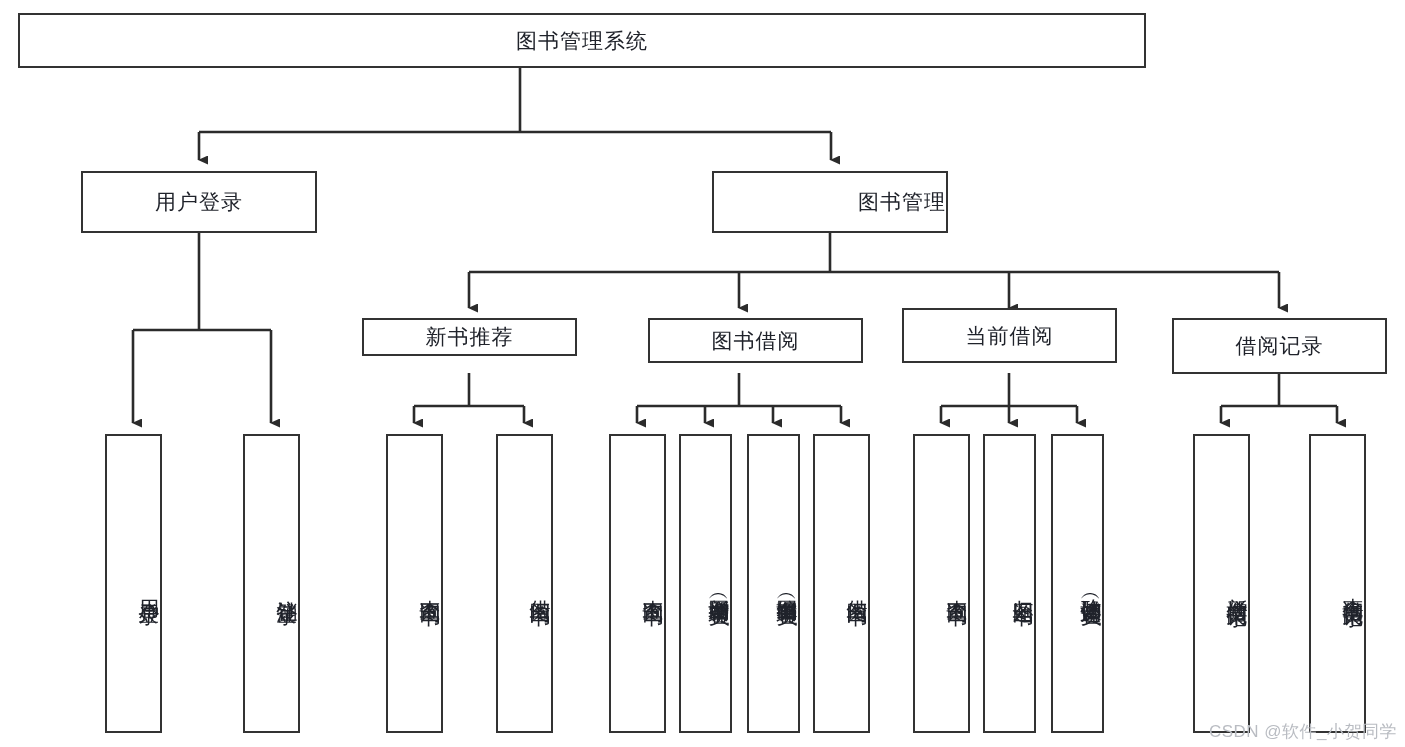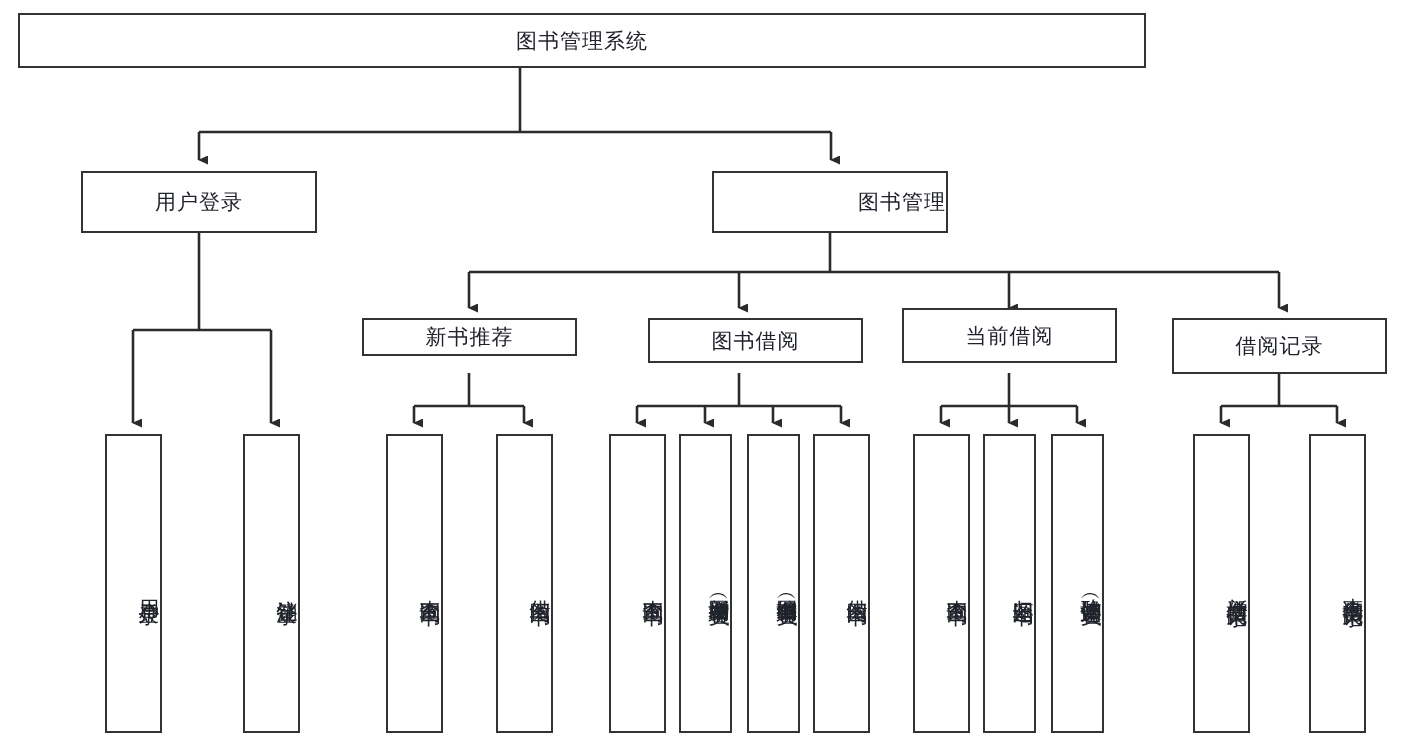--- a/index.html
+++ b/index.html
@@ -185,14 +185,15 @@
     <span class="nlabel">确认归还（管理员）</span>
   </div>
 
   <div class="node vert" style="left:1193px; top:434px; width:57px; height:299px;">
     <span class="nlabel">新增借阅记录</span>
   </div>
   <div class="node vert" style="left:1309px; top:434px; width:57px; height:299px;">
     <span class="nlabel">查询借阅记录</span>
   </div>
 
+  <div class="watermark">CSDN @软件_小贺同学</div>
 
 </div>
 
 </body></html>

